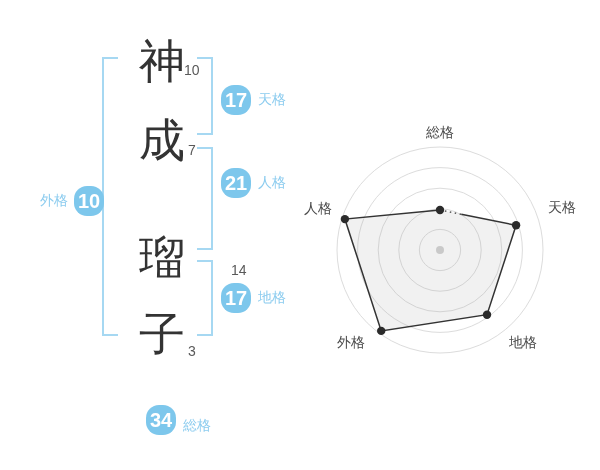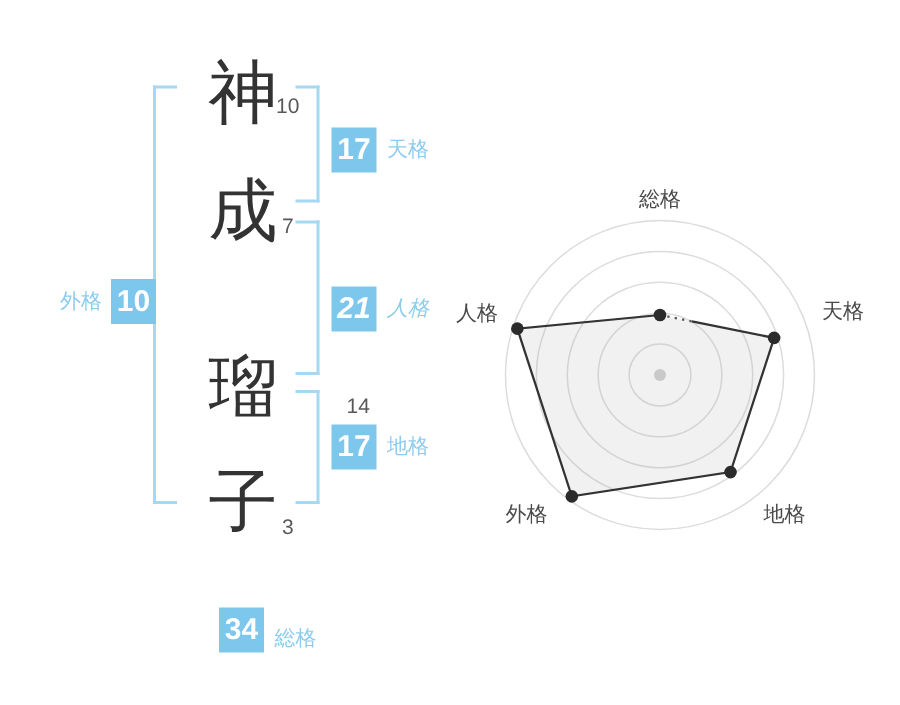--- a/index.html
+++ b/index.html
@@ -20,21 +20,21 @@
     border:2px solid #a6d8f2;
   }
   .bracket.right{border-left:none;}
   .bracket.left{border-right:none;}
   .grid-row{
     position:absolute;display:flex;align-items:center;height:30px;
   }
   .badge{
     width:30px;height:30px;background:#7dc7ec;color:#ffffff;
     font-size:20px;font-weight:bold;
-    display:flex;align-items:center;justify-content:center;flex:0 0 auto;
+    display:flex;align-items:center;justify-content:center;flex:0 0 auto;border-radius:13px;
   }
   .grid-label{
     color:#8cccef;font-size:14px;margin-left:7px;white-space:nowrap;
   }
   .grid-label.before{margin:0 6px 0 0;}
   
   .radar-svg{position:absolute;left:0;top:0;}
 </style>
 </head>
 <body>
@@ -56,21 +56,21 @@
   <div class="strokes" style="left:183px;top:262px;margin-left:48px;">14</div>
 
   <div class="kanji" style="top:311px;">子</div>
   <div class="strokes" style="left:188px;top:343px;">3</div>
 
   <div class="grid-row" style="left:221px;top:85px;">
     <div class="badge">17</div>
     <div class="grid-label">天格</div>
   </div>
 
-  <div class="grid-row" style="left:221px;top:191px;font-style:italic;">
+  <div class="grid-row" style="left:221px;top:168px;">
     <div class="badge">21</div>
     <div class="grid-label">人格</div>
   </div>
 
   <div class="grid-row" style="left:40px;top:186px;">
     <div class="grid-label before">外格</div>
     <div class="badge">10</div>
   </div>
 
   <div class="grid-row" style="left:221px;top:283px;">

